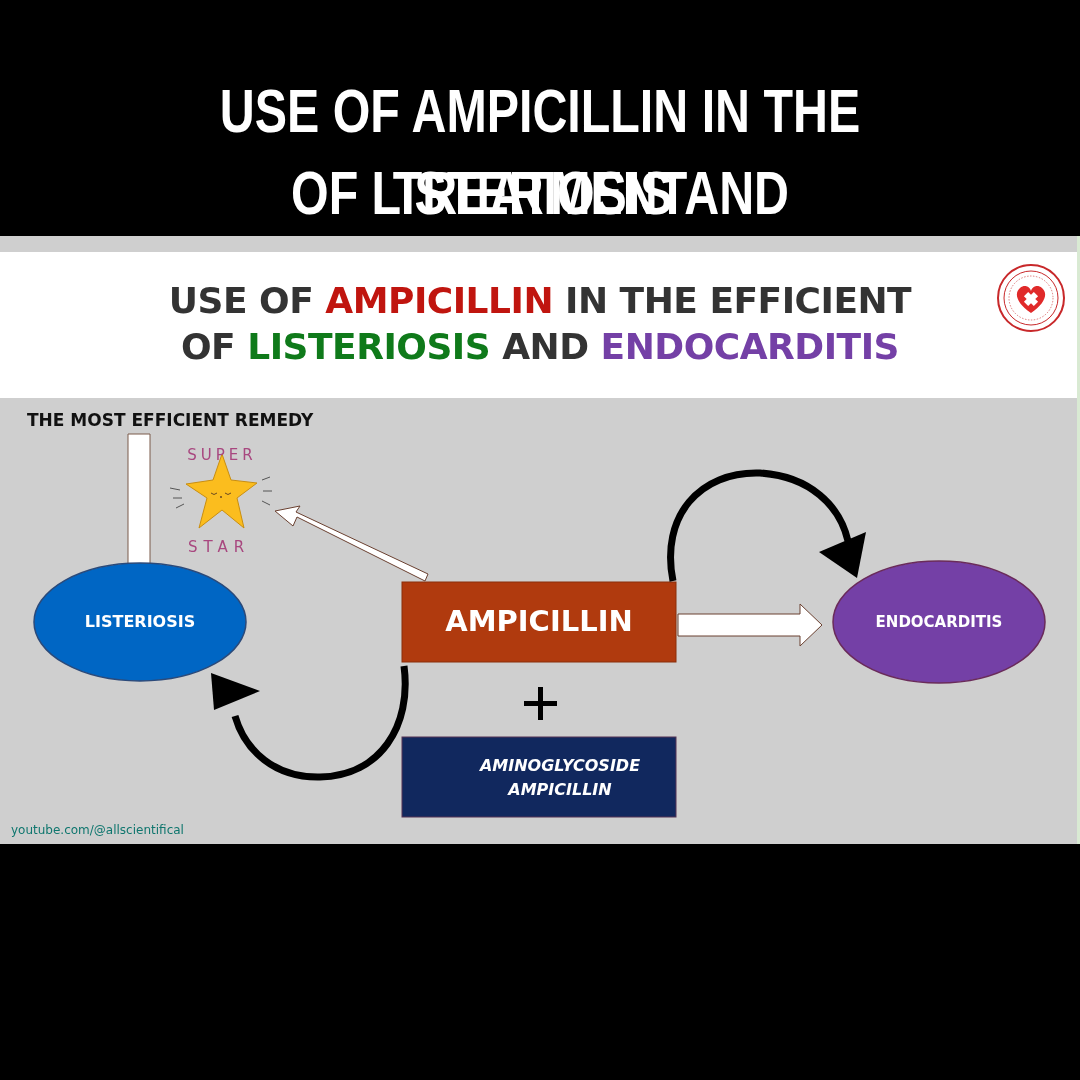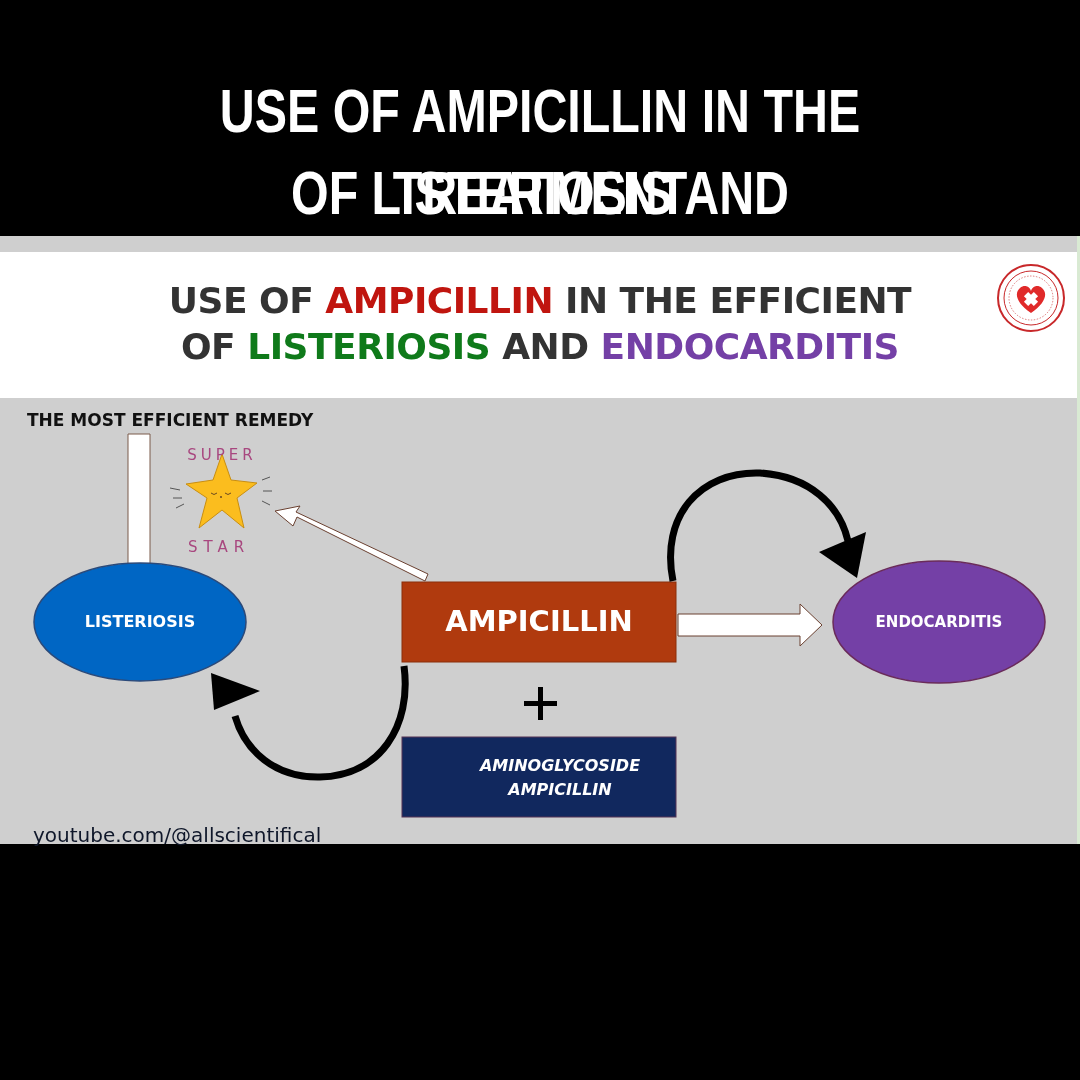--- a/index.html
+++ b/index.html
@@ -10,21 +10,21 @@
   .top-title .l2 { position:absolute; left:0; right:0; top:152px; }
   .slide { position:absolute; left:0; top:236px; width:1080px; height:608px; background:#cfcfcf; }
   .slide-edge { position:absolute; right:0; top:0; width:3px; height:608px; background:#d9ead3; }
   .band { position:absolute; left:0; top:16px; width:1077px; height:146px; background:#fff; }
   .band-title { position:absolute; left:0; width:1080px; text-align:center; font-family:"DejaVu Sans", sans-serif; font-weight:bold; font-size:36px; color:#333; letter-spacing:-0.5px; }
   .bt1 { top:44px; } .bt2 { top:90px; }
   .c-amp { color:#c0150f; } .c-lis { color:#0f7a1a; } .c-endo { color:#7440a6; }
   .logo { position:absolute; left:996px; top:27px; width:70px; height:70px; }
   .remedy { position:absolute; left:27px; top:174px; font-family:"DejaVu Sans", sans-serif; font-weight:bold; font-size:17px; color:#111; }
   .node-text { position:absolute; color:#fff; font-family:"DejaVu Sans", sans-serif; font-weight:bold; text-align:center; }
-  .footer-link { position:absolute; left:11px; top:587px; font-family:"DejaVu Sans", sans-serif; font-size:20px; color:#0f172a;margin-left:22px; }
+  .footer-link { position:absolute; left:11px; top:587px; font-family:"DejaVu Sans", sans-serif; font-size:12px; color:#0f766e; }
   svg.diagram { position:absolute; left:0; top:0; }
 </style>
 </head>
 <body>
 
 <div class="top-title">
   <div class="line l1">USE OF AMPICILLIN IN THE TREATMENT</div>
   <div class="line l2">OF LISTERIOSIS AND ENDOCARDITIS</div>
 </div>
 

